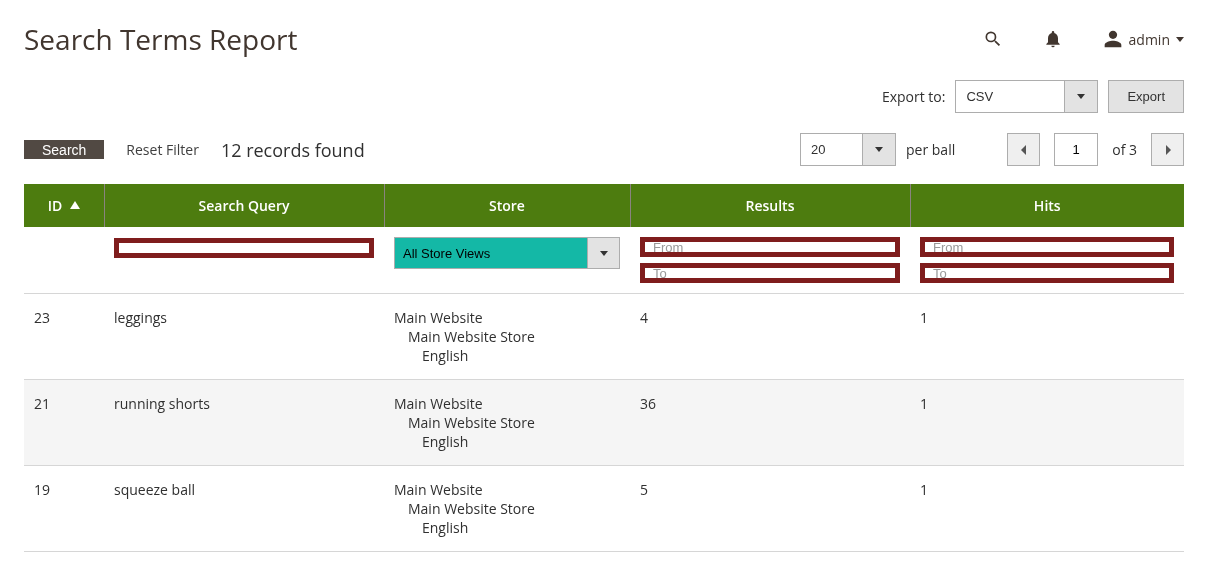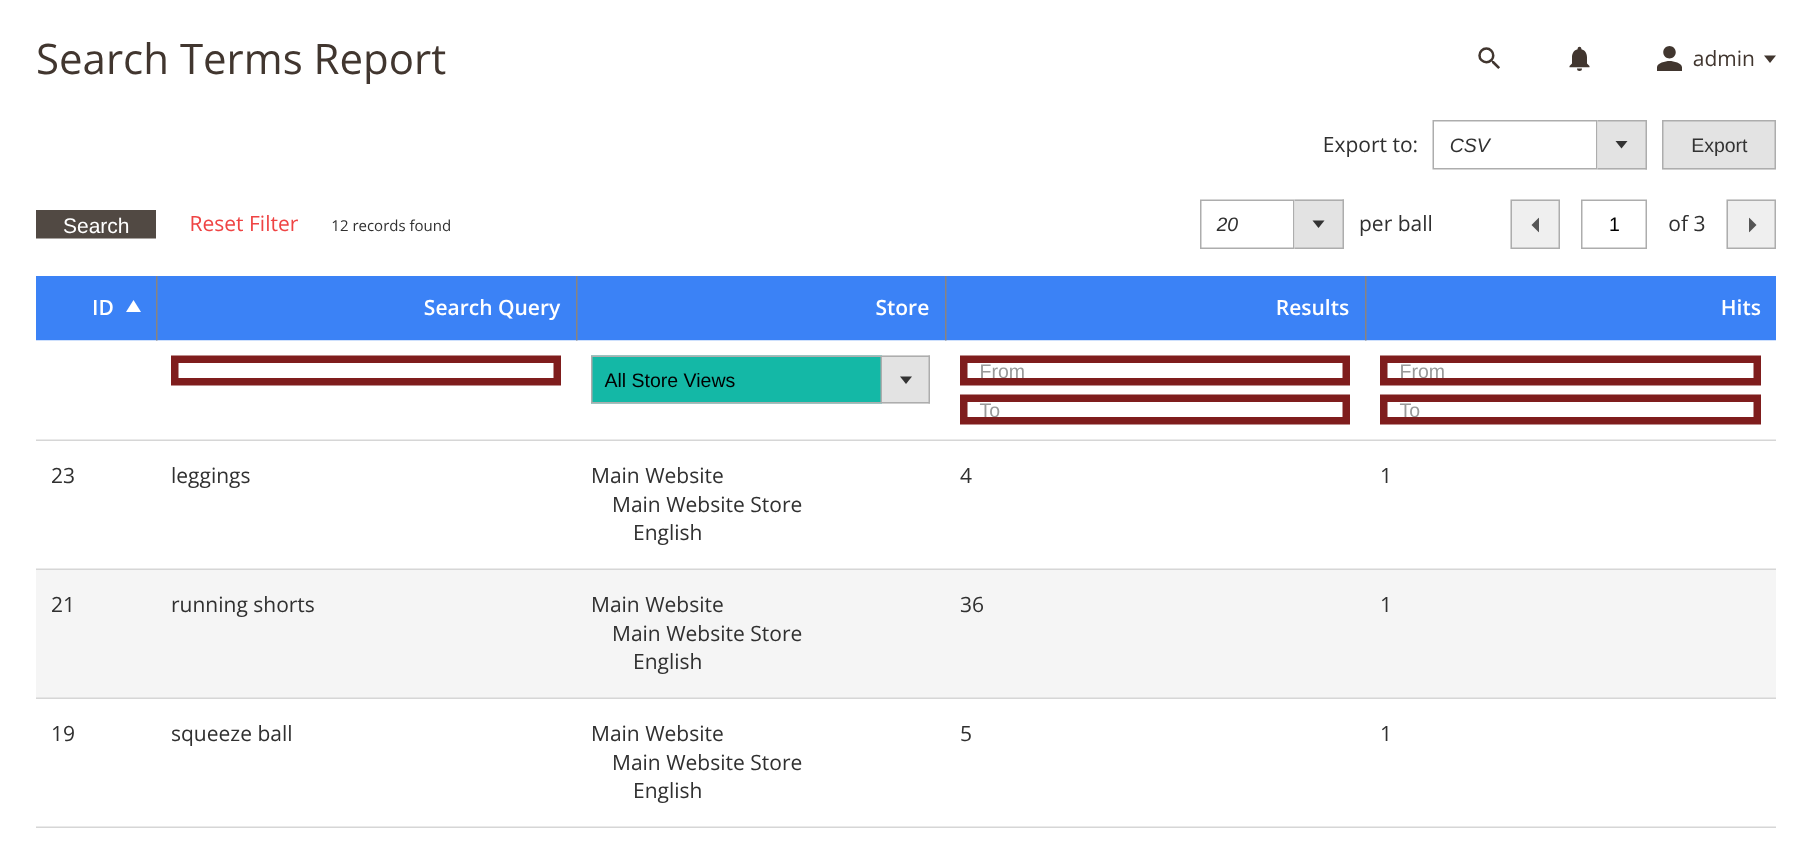--- a/index.html
+++ b/index.html
@@ -11,44 +11,44 @@
 .header-actions { display: flex; align-items: center; gap: 40px; }
 .header-icon { width: 20px; height: 20px; display: inline-flex; align-items: center; justify-content: center; cursor: pointer; }
 .header-icon svg { fill: #41362f; }
 .admin-user { display: flex; align-items: center; gap: 6px; cursor: pointer; color: #41362f; font-size: 14px; }
 .admin-user svg { fill: #41362f; }
 .chevron-down { width: 0; height: 0; border-left: 4px solid transparent; border-right: 4px solid transparent; border-top: 5px solid #41362f; display: inline-block; }
 
 .export-row { display: flex; justify-content: flex-end; align-items: center; gap: 10px; padding: 12px 0; }
 .export-label { font-size: 14px; color: #303030; }
 .select-wrap { position: relative; display: flex; }
-.select-wrap select, .select-wrap input.sel { height: 33px; border: 1px solid #adadad; background: #fff; padding: 4px 10px; font-size: 13px; color: #303030; appearance: none; font-style: italic; }
+.select-wrap select, .select-wrap input.sel { height: 33px; border: 1px solid #adadad; background: #fff; padding: 4px 10px; font-size: 13px; color: #303030; appearance: none; }
 .select-btn { width: 33px; height: 33px; border: 1px solid #adadad; border-left: none; background: #e3e3e3; display: flex; align-items: center; justify-content: center; cursor: pointer; }
 .select-btn .tri { width: 0; height: 0; border-left: 4px solid transparent; border-right: 4px solid transparent; border-top: 5px solid #333; }
 .btn-export { height: 33px; padding: 0 18px; border: 1px solid #adadad; background: #e3e3e3; font-size: 13px; color: #333; cursor: pointer; }
 .export-select { width: 110px; }
 
 .toolbar { display: flex; align-items: center; justify-content: space-between; padding: 8px 0 18px 0; }
 .toolbar-left { display: flex; align-items: center; gap: 22px; }
 .btn-search { background: #514943; color: #fff; border: none; height: 19px; padding: 0 18px; font-size: 14px; cursor: pointer; }
-.link-reset { color: #ef4444; font-size: 14px; cursor: pointer; }
-.records-found { font-size: 10px; color: #303030; }
+.link-reset { color: #404040; font-size: 14px; cursor: pointer; }
+.records-found { font-size: 18px; color: #303030; }
 
 .toolbar-right { display: flex; align-items: center; gap: 12px; }
 .pager-input { width: 44px; height: 33px; border: 1px solid #adadad; text-align: center; font-size: 13px; }
 .of-label { font-size: 14px; }
 .pg-btn { width: 33px; height: 33px; border: 1px solid #adadad; background: #efefef; display: flex; align-items: center; justify-content: center; cursor: pointer; }
 .pg-btn svg { fill: #555; width: 10px; height: 10px; }
 .per-page-wrap { display:flex; align-items:center; gap:10px;}
 .per-page-wrap .sel { width: 63px; }
 .per-page-label { font-size: 14px; }
 .paging-group { display:flex; align-items:center; gap:14px; margin-left: 40px;}
 
 table.data-grid { width: 100%; border-collapse: collapse; font-size: 14px; }
-table.data-grid thead th { background: #3b82f6; color: #fff; text-align: right; padding: 12px 10px; font-weight: 600; border-right: 1px solid #8a837f; }
+table.data-grid thead th { background: #4d7c0f; color: #fff; text-align: center; padding: 12px 10px; font-weight: 600; border-right: 1px solid #8a837f; }
 table.data-grid thead th:last-child { border-right: none; }
 .sort-arrow { display:inline-block; margin-left: 4px; }
 .sort-arrow svg { width:10px; height:10px; fill:#fff; }
 .filter-row td { background: #f5f5f5; padding: 10px; vertical-align: top; border-bottom: 1px solid #d6d6d6; }
 .filter-input { width: 100%; height: 20px; border: 5px solid #7f1d1d; padding: 0 8px; font-size: 13px; color:#303030; }
 .filter-sel-wrap { display:flex; width:100%; }
 .filter-sel-wrap .sel { flex:1; height:32px; border:1px solid #adadad; padding:0 8px; font-size:13px; background:#14b8a6; }
 .filter-sel-wrap .select-btn { height:32px; width:32px; }
 .range-group { display:flex; flex-direction:column; gap:6px; }
 tbody tr td { padding: 14px 10px; vertical-align: top; border-bottom: 1px solid #d6d6d6; color:#303030; }

